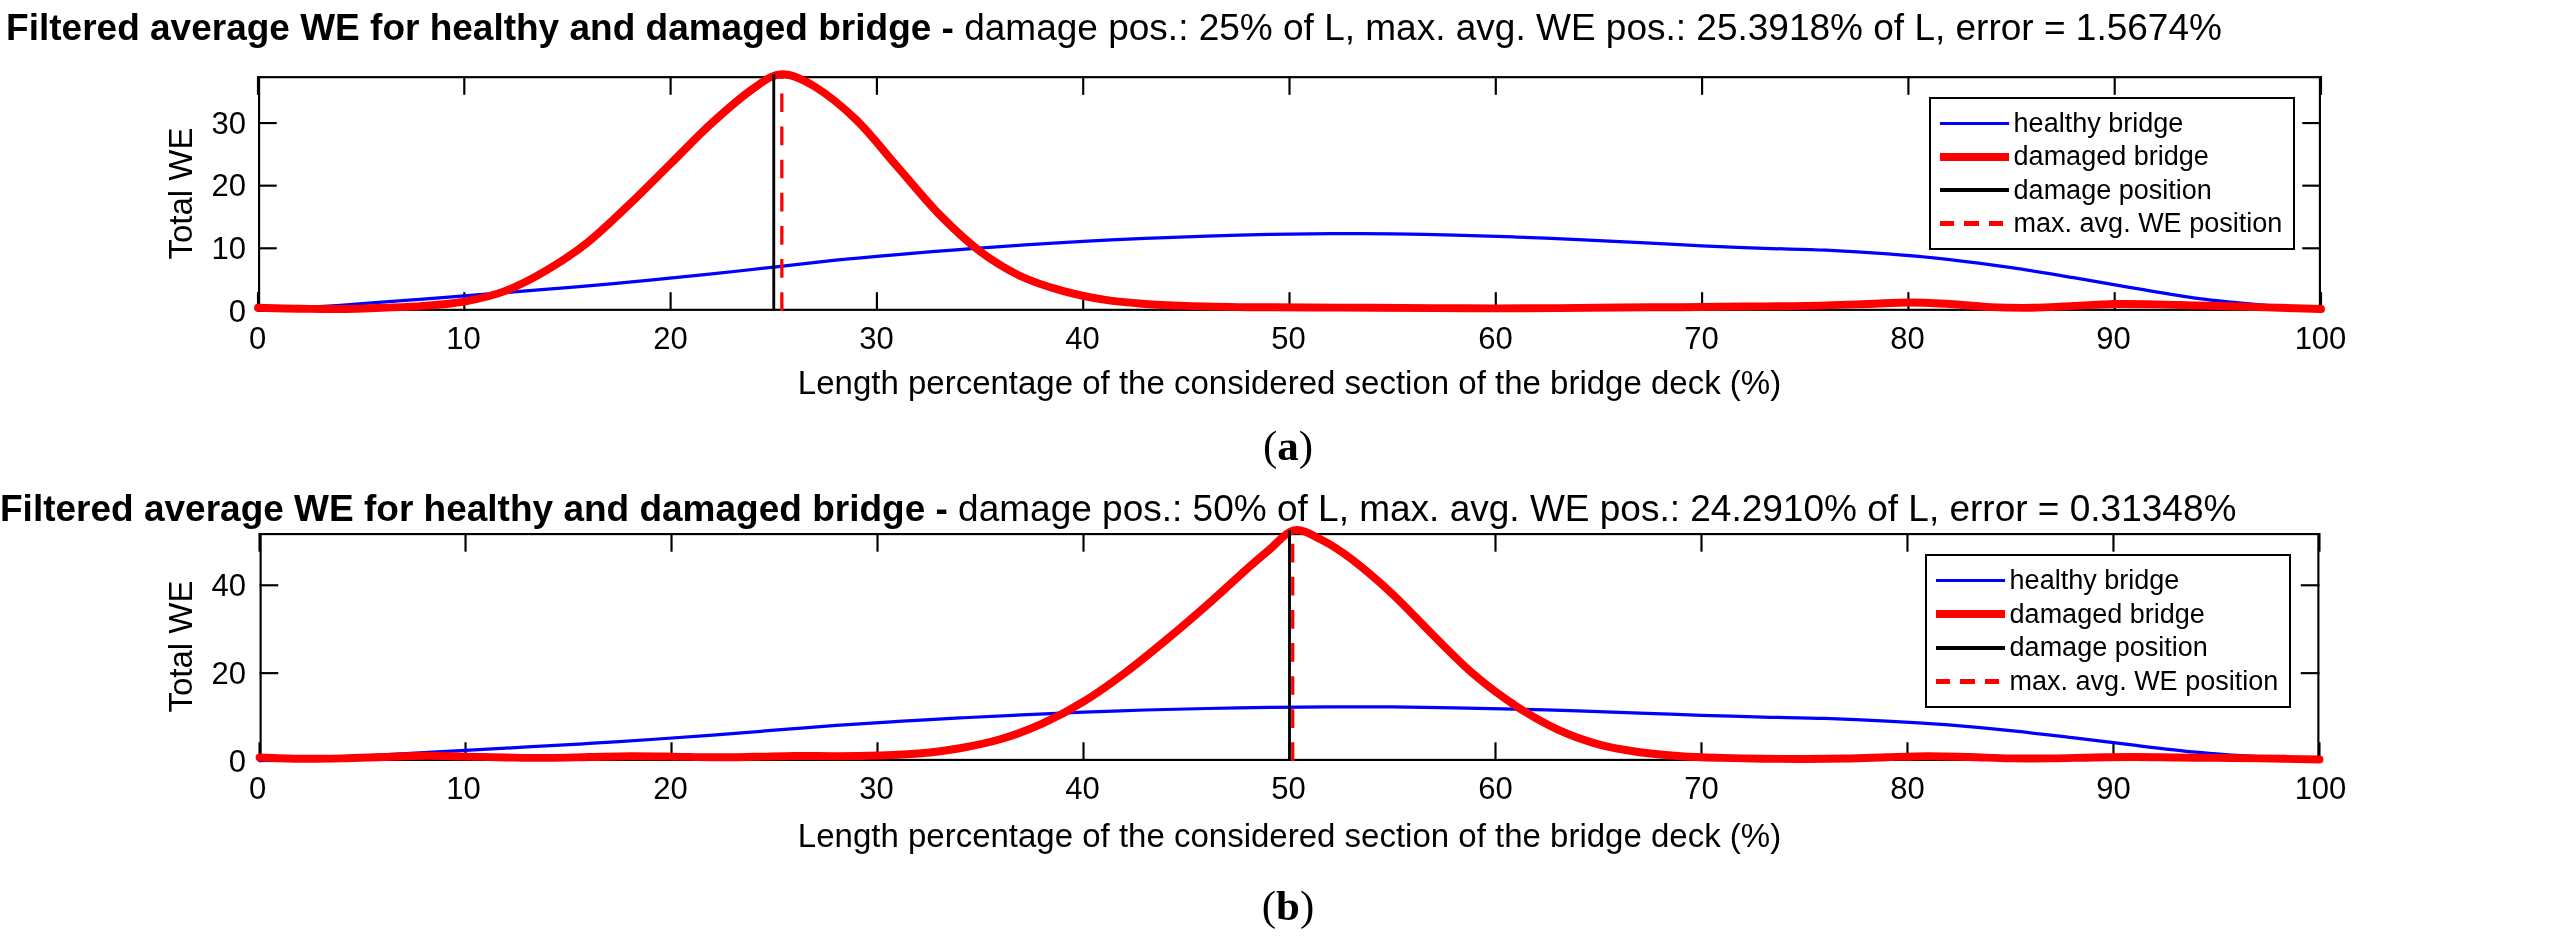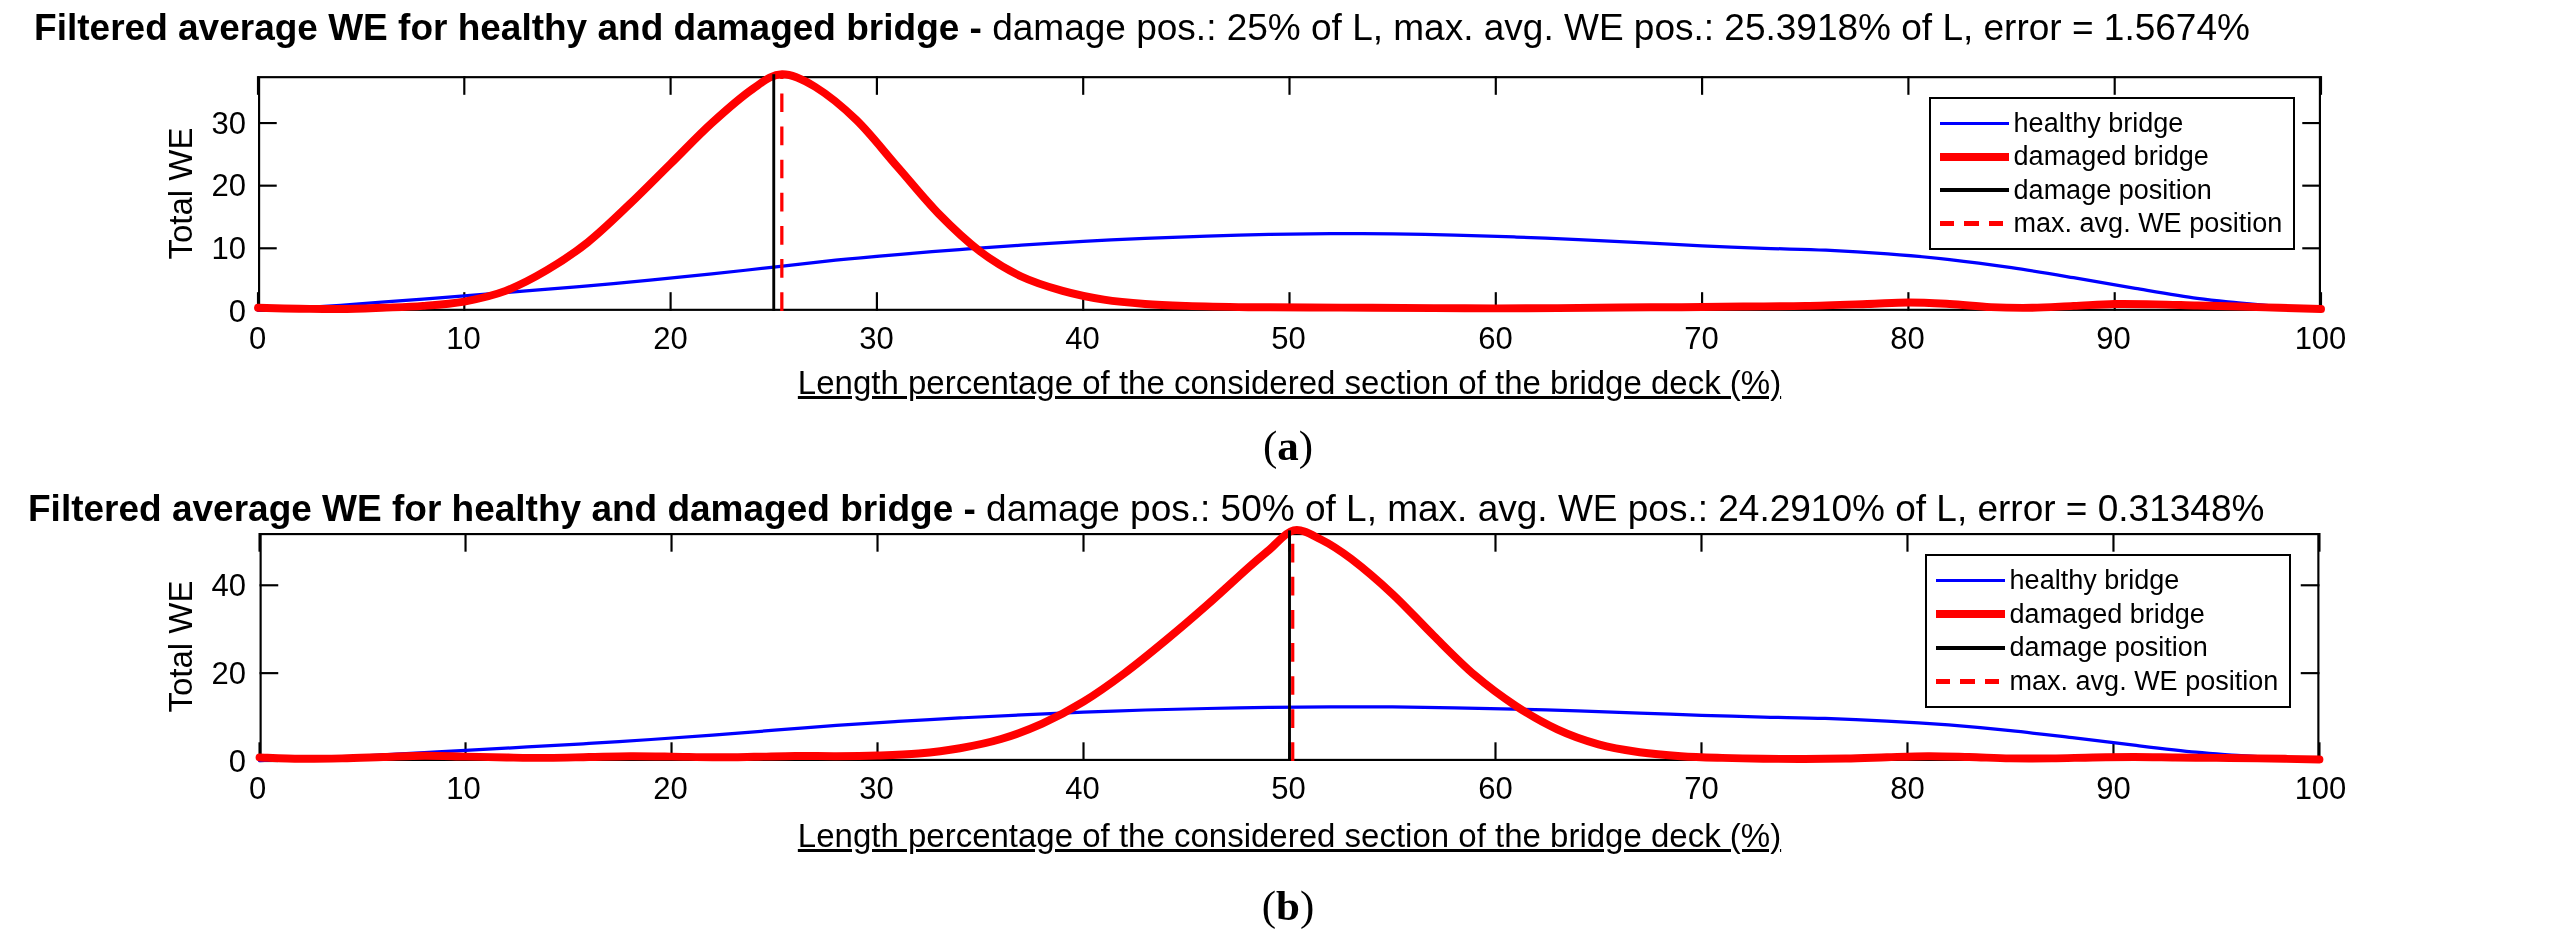--- a/index.html
+++ b/index.html
@@ -1,35 +1,35 @@
 <!DOCTYPE html>
 <html style="font-size:11.5px"><head>
 <meta charset="utf-8">
 <style>
   html,body{margin:0;padding:0;background:#ffffff;}
   #canvas{position:relative;width:2576px;height:953px;background:#ffffff;
           font-family:"Liberation Sans",sans-serif;color:#000;overflow:hidden;}
 
   .title{position:absolute;left:0;width:2228px;text-align:center;font-size:37px;
-         line-height:43px;white-space:nowrap;margin-left:28px;}
+         line-height:43px;white-space:nowrap;}
   .title .tb{font-weight:bold;}
   .pa .title{top:5.8px;}
   .pb .title{top:487px;}
 
   .plot{position:absolute;left:258px;background:#ffffff;}
   .pa .plot{top:76px;width:2063px;height:235px;}
   .pb .plot{top:533px;width:2063px;height:228px;}
   svg.plot-svg{position:absolute;left:0;top:0;overflow:visible;display:block;}
 
   .ylabel{position:absolute;width:245px;text-align:center;font-size:33px;line-height:37px;
           transform:rotate(-90deg);white-space:nowrap;}
   .pa .ylabel{left:58px;top:175px;}
   .pb .ylabel{left:58px;top:628px;}
 
-  .xlabel{position:absolute;left:258px;width:2063px;text-align:center;font-size:33px;text-decoration:underline;}
+  .xlabel{position:absolute;left:258px;width:2063px;text-align:center;font-size:33px;}
   .pa .xlabel{top:364px;}
   .pb .xlabel{top:817px;}
 
   .sublabel{position:absolute;left:0;width:2576px;text-align:center;
             font-family:"Liberation Serif",serif;font-size:43px;}
   .sublabel .slb{font-weight:bold;}
   .pa .sublabel{top:421px;}
   .pb .sublabel{top:881px;}
 
   .legend{position:absolute;width:366px;background:#ffffff;border:2.2px solid #000;

